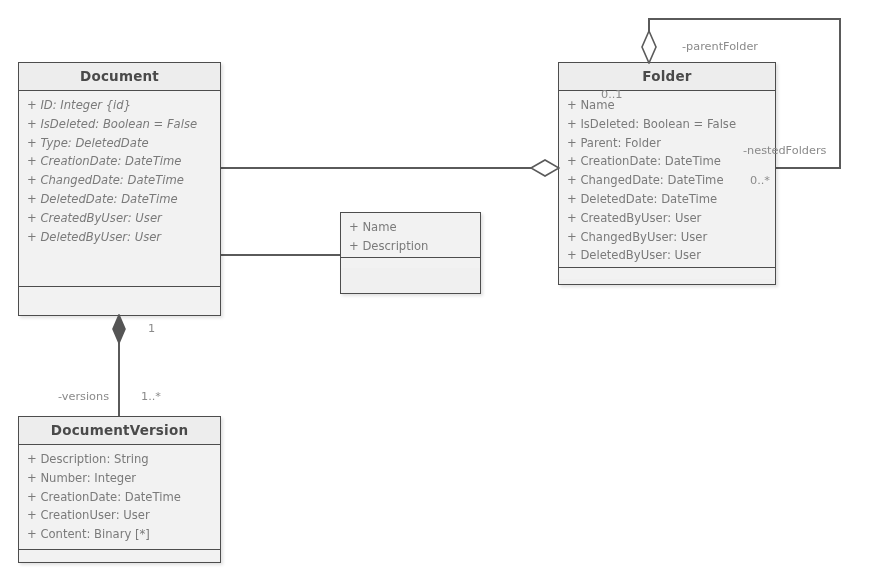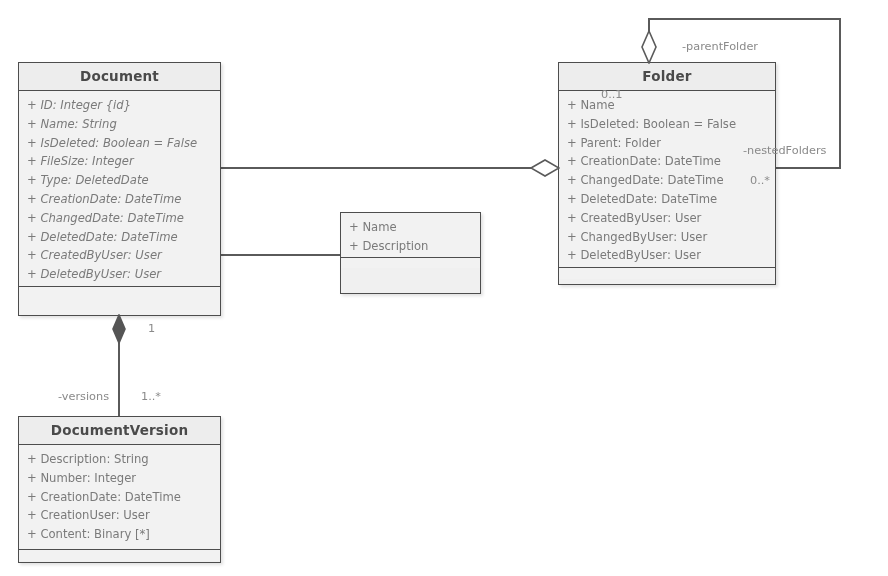--- a/index.html
+++ b/index.html
@@ -115,23 +115,21 @@
     </svg>
   </div>
   <div class="lbl" style="left:148px; top:322px;">1</div>
   <div class="lbl" style="left:50px; top:390px;margin-left:8px;">-versions</div>
   <div class="lbl" style="left:141px; top:390px;">1..*</div>
 
   <div class="uml-class" style="left:18px; top:62px; width:203px; height:254px;">
     <div class="uml-header">Document</div>
     <div class="uml-attrs" style="height:195px;font-style:italic;">
       <div class="uml-attr">+ ID: Integer {id}</div>
-      <div class="uml-attr">+ Name: String</div>
       <div class="uml-attr">+ IsDeleted: Boolean = False</div>
-      <div class="uml-attr">+ FileSize: Integer</div>
       <div class="uml-attr">+ Type: DeletedDate</div>
       <div class="uml-attr">+ CreationDate: DateTime</div>
       <div class="uml-attr">+ ChangedDate: DateTime</div>
       <div class="uml-attr">+ DeletedDate: DateTime</div>
       <div class="uml-attr">+ CreatedByUser: User</div>
       <div class="uml-attr">+ DeletedByUser: User</div>
     </div>
     <div class="uml-ops" style="height:29px;"></div>
   </div>
 

